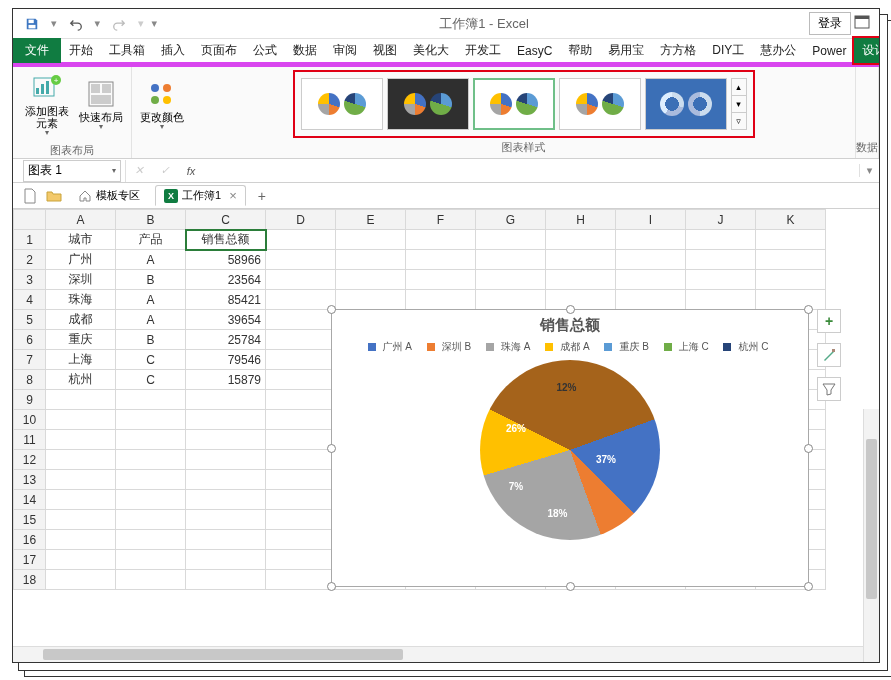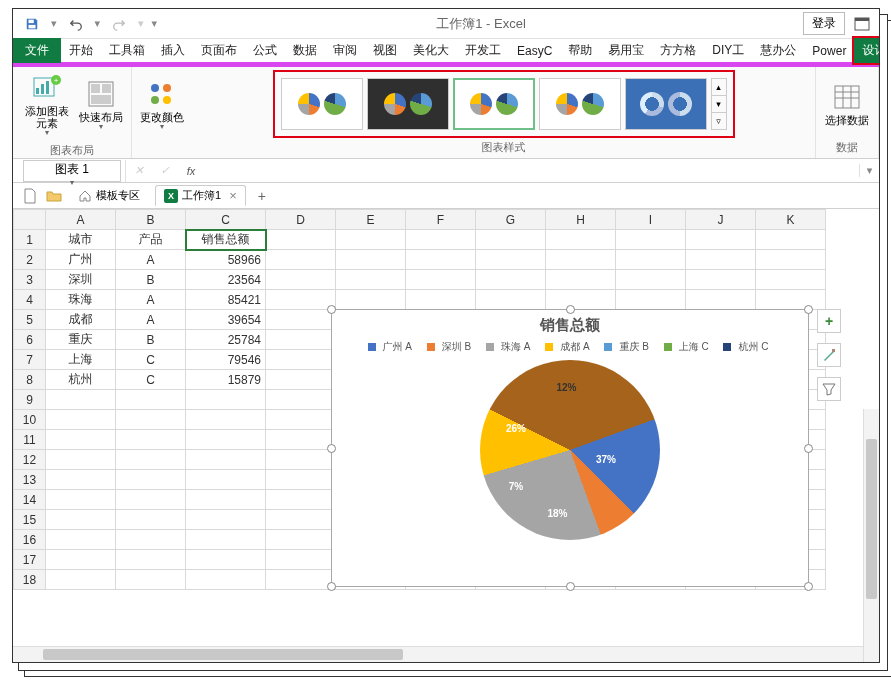--- a/index.html
+++ b/index.html
@@ -8,21 +8,21 @@
   .paper-stack::before { content:""; position:absolute; top:12px; left:12px; width:868px; height:655px; border:1.5px solid #333; background:#fff;}
   .paper-stack::after { content:""; position:absolute; top:6px; left:6px; width:868px; height:655px; border:1.5px solid #333; background:#fff;}
   .paper-inner { position:absolute; top:0; left:0; width:868px; height:655px; border:1.5px solid #333; background:#fff; z-index:2; overflow:hidden;}
   
   .titlebar { display:flex; align-items:center; height:30px; padding:2px 6px; background:#fff; border-bottom:1px solid #e0e0e0;}
   .qat { display:flex; align-items:center; gap:4px;}
   .qat-btn { width:26px; height:24px; display:flex; align-items:center; justify-content:center; cursor:pointer;}
   .qat-btn svg{width:14px;height:14px;}
   .qat-sep { color:#888; margin:0 2px; display:flex; align-items:center;}
   .title-center { flex:1; text-align:center; color:#666; font-size:13px;}
-  .title-right { display:flex; align-items:center; gap:6px;}
+  .title-right { display:flex; }
   .login-box { border:1px solid #bbb; padding:2px 8px; font-size:12px;}
   .winicon { width:22px; height:20px; display:flex; align-items:center; justify-content:center;}
   
   .tabs { display:flex; align-items:center; height:28px; border-bottom:5px solid #d946ef;}
   .tab { padding:4px 8px; font-size:12px; color:#222; display:flex; align-items:center; cursor:pointer; white-space:nowrap;}
   .tab-file { background:#107c41; color:#fff; padding:4px 12px;}
   .tab-design { background:#107c41; color:#fff; outline:2px solid #e00015;}
   
   .ribbon { display:flex; align-items:stretch; height:92px; border-bottom:1px solid #d0d0d0; background:#fafafa;}
   .rgroup { display:flex; flex-direction:column; align-items:center; border-right:1px solid #e3e3e3;}
@@ -35,21 +35,21 @@
   .stylecard { width:82px; height:52px; border:1px solid #ccc; background:#fff; position:relative; display:flex; align-items:center; justify-content:center; gap:4px;}
   .stylecard-selected { border:2px solid #6fbf88;}
   .stylecard.dark { background:#2f2f2f;}
   .stylecard.blue { background:#3b6fb6;}
   .mini-pie { position:relative; width:22px;height:22px;border-radius:50%;}
   .gallery-scroll { width:16px; height:52px; display:flex; flex-direction:column; border:1px solid #ccc;}
   .gallery-scroll div { flex:1; display:flex; align-items:center; justify-content:center; font-size:9px; border-bottom:1px solid #ccc; cursor:pointer;}
   .gallery-scroll div:last-child{border-bottom:none;}
   
   .fxbar { display:flex; align-items:center; height:24px; border-bottom:1px solid #d0d0d0;}
-  .namebox { width:98px; height:22px; border:1px solid #ccc; margin:0 4px 0 10px; display:flex; align-items:center; justify-content:space-between; padding:0 4px; font-size:12px;flex-direction:column;}
+  .namebox { width:98px; height:22px; border:1px solid #ccc; margin:0 4px 0 10px; display:flex; align-items:center; justify-content:space-between; padding:0 4px; font-size:12px;}
   .namebox .dd{font-size:8px;color:#666;}
   .fxicons { display:flex; align-items:center; height:22px; border-left:1px solid #e0e0e0;}
   .fxicons span{ width:26px; text-align:center; color:#888; cursor:pointer; font-style:italic;}
   .fxinput { flex:1; height:22px; border:none; font-size:12px; padding:0 4px;}
   .fxbar .expand{ width:20px; text-align:center; color:#888; border-left:1px solid #e0e0e0;}
   
   .docrow { display:flex; align-items:center; height:26px; border-bottom:1px solid #d0d0d0; padding:0 8px; gap:6px;}
   .docrow .dicn { width:18px; height:18px; display:flex; align-items:center; justify-content:center; cursor:pointer;}
   .doctab { display:flex; align-items:center; gap:4px; padding:2px 8px; border:1px solid transparent; border-radius:3px 3px 0 0; cursor:pointer;}
   .doctab-active { border-color:#ccc; border-bottom-color:#fff; background:#fff;}
@@ -238,32 +238,20 @@
                 <div>▾</div>
                 <div>▿</div>
               </div>
         </div>
       </div>
       <div class="rgroup-label">图表样式</div>
     </div>
 
     <div class="rgroup">
       <div class="rgroup-body">
-        <div class="rbtn" style="width:50px;">
-          <div class="ricn">
-                <svg width="28" height="26" viewBox="0 0 28 26">
-                  <rect x="2" y="2" width="24" height="22" fill="none" stroke="#888"></rect>
-                  <line x1="2" y1="8" x2="26" y2="8" stroke="#888"></line>
-                  <line x1="2" y1="14" x2="26" y2="14" stroke="#888"></line>
-                  <line x1="10" y1="2" x2="10" y2="24" stroke="#888"></line>
-                  <line x1="18" y1="2" x2="18" y2="24" stroke="#888"></line>
-                </svg>
-              </div>
-          <span>选择数据</span>
-        </div>
       </div>
       <div class="rgroup-label">数据</div>
     </div>
 
   </div>
 
   <div class="fxbar">
     <div class="namebox">
           <span>图表 1</span>
           <span class="dd">▾</span>

